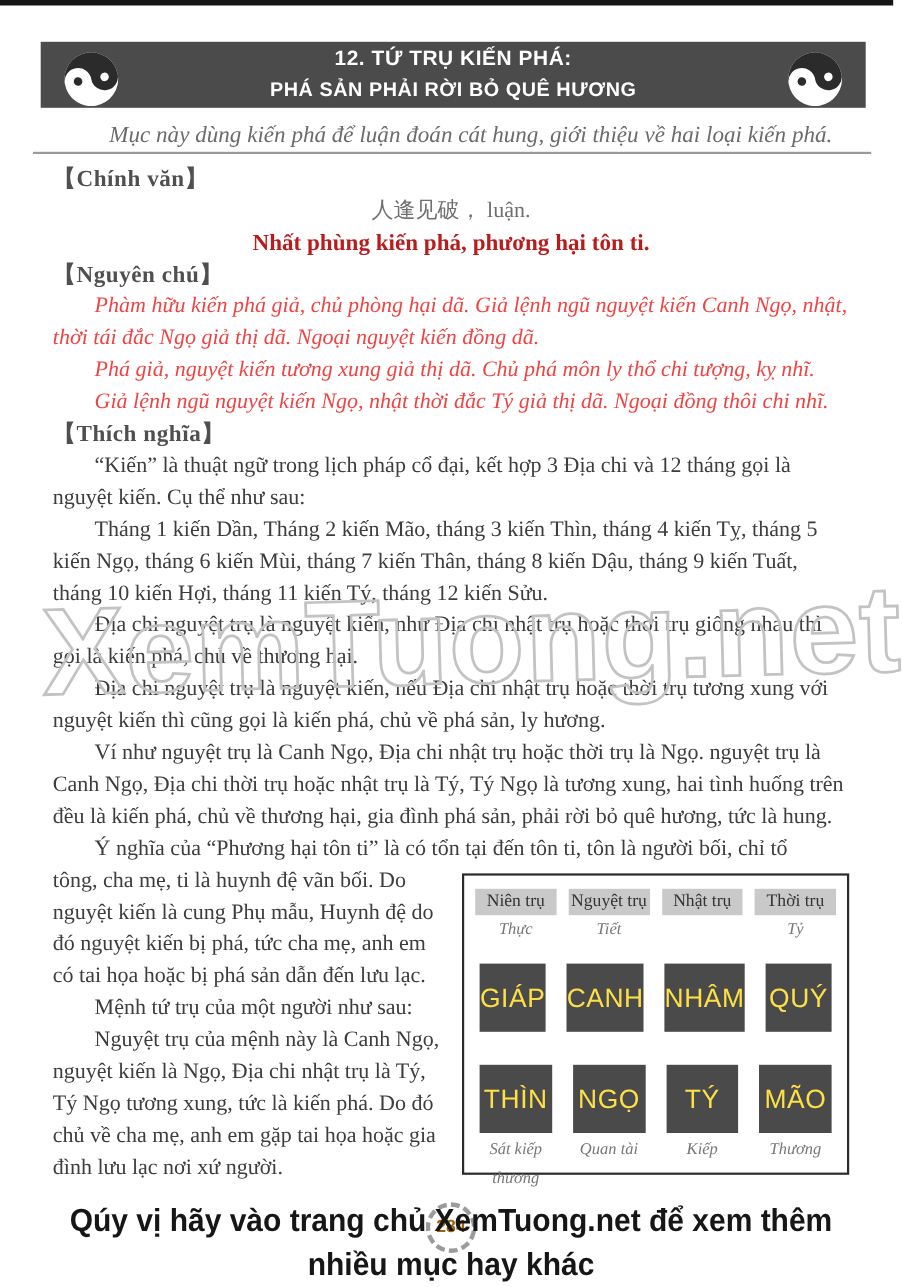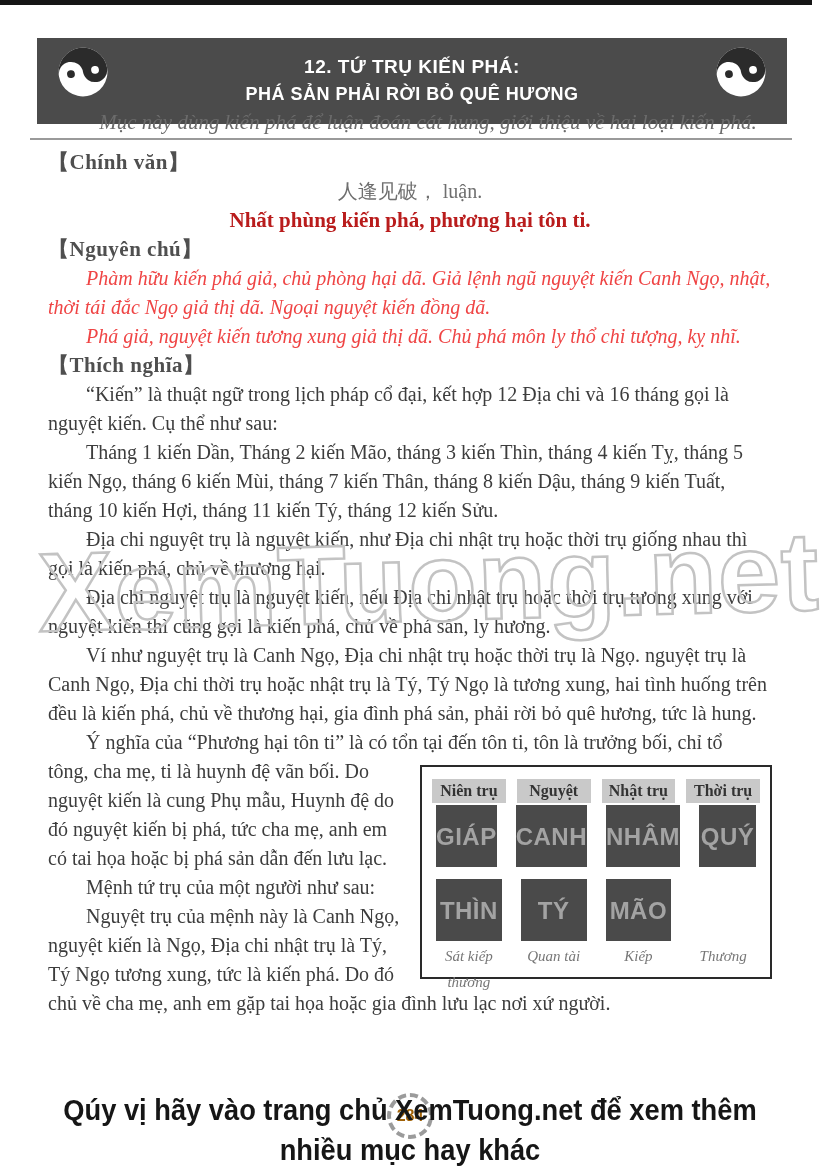--- a/index.html
+++ b/index.html
@@ -6,21 +6,21 @@
   html,body { width:820px; height:1170px; }
   body {
     position:relative; background:#ffffff; overflow:hidden;
     font-family:"Liberation Serif","DejaVu Serif",serif;
     color:#3d3d3d;
   }
   .top-edge { position:absolute; top:0; left:0; width:812px; height:5px; background:#151515; }
 
   
   .banner {
-    position:absolute; top:38px; left:37px; width:750px; height:86px;
+    position:absolute; top:38px; left:37px; width:750px; height:60px;
     background:#4b4b4b; display:flex; align-items:center; justify-content:center;
   }
   .banner .titles { text-align:center; color:#ffffff; font-family:"Liberation Sans","DejaVu Sans",sans-serif; font-weight:bold; }
   .banner .t1 { font-size:19px; line-height:26px; letter-spacing:.5px; }
   .banner .t2 { font-size:18px; line-height:28px; letter-spacing:.5px; }
   .yy { position:absolute; top:8px; width:52px; height:52px; }
   .yy.left { left:20px; } .yy.right { right:20px; }
 
   .subtitle {
     position:absolute; top:110px; left:18px; width:100%; text-align:center;
@@ -38,28 +38,28 @@
   .it { font-style:italic; color:#ef4444; }
 
   
   .side-table {
     float:right; width:352px; margin:8px 0 6px 16px;
     border:2px solid #2a2a2a; background:#fff; padding:12px 10px 10px 10px;
     font-family:"Liberation Serif","DejaVu Serif",serif;
   }
   .tbl-grid { display:grid; grid-template-columns:repeat(4,1fr); column-gap:11px; }
   .hdr-cell {
-    background:#c9c9c9; color:#333; text-align:center; font-weight:bold;
+    background:#c9c9c9; color:#333; text-align:center; font-weight:normal;
     font-size:16px; line-height:24px; height:24px;
   }
   .lab-cell { text-align:center; font-style:italic; color:#777; font-size:15px; height:24px; line-height:26px; }
   .stem-box {
-    background:#4a4a4a; color:#a3a3a3; height:62px; margin:2px 4px 2px 4px;
+    background:#4a4a4a; color:#fde047; height:62px; margin:20px 4px 2px 4px;
     display:flex; align-items:center; justify-content:center;
-    font-family:"Liberation Sans","DejaVu Sans",sans-serif; font-weight:bold; font-size:24px; letter-spacing:.5px;
+    font-family:"Liberation Sans","DejaVu Sans",sans-serif; font-weight:normal; font-size:24px; letter-spacing:.5px;
   }
   .row-gap { height:8px; }
 
   
   .watermark {
     position:absolute; top:518px; left:38px; width:760px; z-index:6;
     font-family:"Liberation Sans","DejaVu Sans",sans-serif; font-weight:bold;
     font-size:112px; letter-spacing:1px; white-space:nowrap;
     color:transparent; -webkit-text-stroke:2.5px #c3c3c3;
     transform:rotate(-1.6deg); pointer-events:none;
@@ -111,46 +111,54 @@
 
 <div class="content">
 
   <p class="sec-head">【Chính văn】</p>
   <p class="chinese">人逢见破， luận.</p>
   <p class="bold-center">Nhất phùng kiến phá, phương hại tôn ti.</p>
 
   <p class="sec-head">【Nguyên chú】</p>
   <p class="it indent">Phàm hữu kiến phá giả, chủ phòng hại dã. Giả lệnh ngũ nguyệt kiến Canh Ngọ, nhật, thời tái đắc Ngọ giả thị dã. Ngoại nguyệt kiến đồng dã.</p>
   <p class="it indent">Phá giả, nguyệt kiến tương xung giả thị dã. Chủ phá môn ly thổ chi tượng, kỵ nhĩ.</p>
+  <p class="it indent">Giả lệnh ngũ nguyệt kiến Ngọ, nhật thời đắc Tý giả thị dã. Ngoại đồng thôi chi nhĩ.</p>
 
   <p class="sec-head">【Thích nghĩa】</p>
-  <p class="indent">“Kiến” là thuật ngữ trong lịch pháp cổ đại, kết hợp 12 Địa chi và 16 tháng gọi là nguyệt kiến. Cụ thể như sau:</p>
+  <p class="indent">“Kiến” là thuật ngữ trong lịch pháp cổ đại, kết hợp 3 Địa chi và 12 tháng gọi là nguyệt kiến. Cụ thể như sau:</p>
   <p class="indent">Tháng 1 kiến Dần, Tháng 2 kiến Mão, tháng 3 kiến Thìn, tháng 4 kiến Tỵ, tháng 5 kiến Ngọ, tháng 6 kiến Mùi, tháng 7 kiến Thân, tháng 8 kiến Dậu, tháng 9 kiến Tuất, tháng 10 kiến Hợi, tháng 11 kiến Tý, tháng 12 kiến Sửu.</p>
   <p class="indent">Địa chi nguyệt trụ là nguyệt kiến, như Địa chi nhật trụ hoặc thời trụ giống nhau thì gọi là kiến phá, chủ về thương hại.</p>
   <p class="indent">Địa chi nguyệt trụ là nguyệt kiến, nếu Địa chi nhật trụ hoặc thời trụ tương xung với nguyệt kiến thì cũng gọi là kiến phá, chủ về phá sản, ly hương.</p>
   <p class="indent">Ví như nguyệt trụ là Canh Ngọ, Địa chi nhật trụ hoặc thời trụ là Ngọ. nguyệt trụ là Canh Ngọ, Địa chi thời trụ hoặc nhật trụ là Tý, Tý Ngọ là tương xung, hai tình huống trên đều là kiến phá, chủ về thương hại, gia đình phá sản, phải rời bỏ quê hương, tức là hung.</p>
 
-  <p class="indent">Ý nghĩa của “Phương hại tôn ti” là có tổn tại đến tôn ti, tôn là trưởng bối, chỉ tổ</p>
+  <p class="indent">Ý nghĩa của “Phương hại tôn ti” là có tổn tại đến tôn ti, tôn là người bối, chỉ tổ</p>
 
   <div class="side-table">
     <div class="tbl-grid">
       <div class="hdr-cell">Niên trụ</div>
       <div class="hdr-cell">Nguyệt trụ</div>
       <div class="hdr-cell">Nhật trụ</div>
       <div class="hdr-cell">Thời trụ</div>
+    </div>
+    <div class="tbl-grid">
+      <div class="lab-cell">Thực</div>
+      <div class="lab-cell">Tiết</div>
+      <div class="lab-cell"></div>
+      <div class="lab-cell">Tỷ</div>
     </div>
     <div class="tbl-grid">
       <div class="stem-box">GIÁP</div>
       <div class="stem-box">CANH</div>
       <div class="stem-box">NHÂM</div>
       <div class="stem-box">QUÝ</div>
     </div>
     <div class="row-gap"></div>
     <div class="tbl-grid">
       <div class="stem-box">THÌN</div>
+      <div class="stem-box">NGỌ</div>
       <div class="stem-box">TÝ</div>
       <div class="stem-box">MÃO</div>
     </div>
     <div class="tbl-grid">
       <div class="lab-cell">Sát kiếp thương</div>
       <div class="lab-cell">Quan tài</div>
       <div class="lab-cell">Kiếp</div>
       <div class="lab-cell">Thương</div>
     </div>
   </div>

